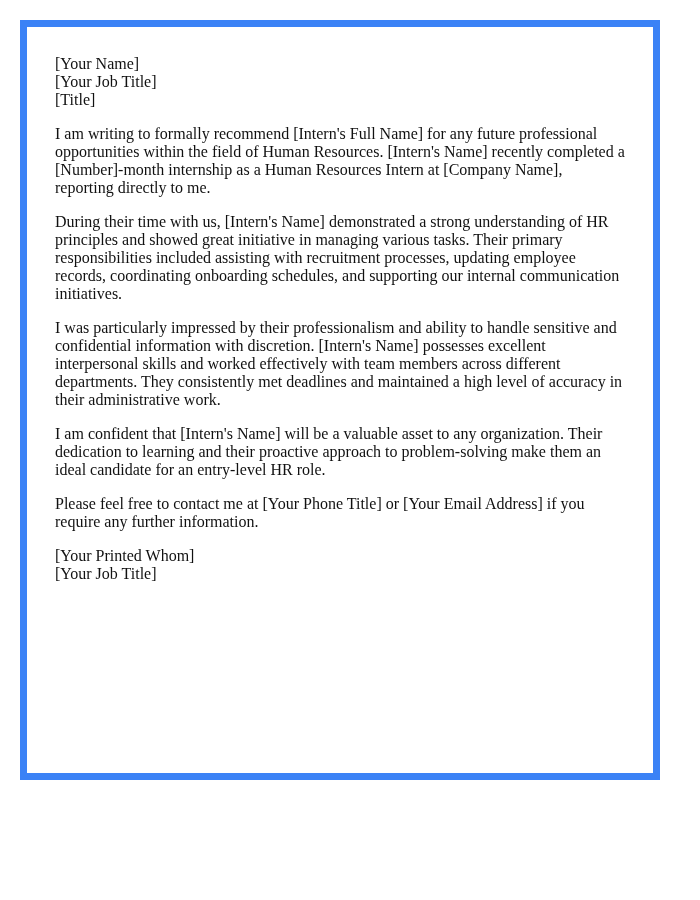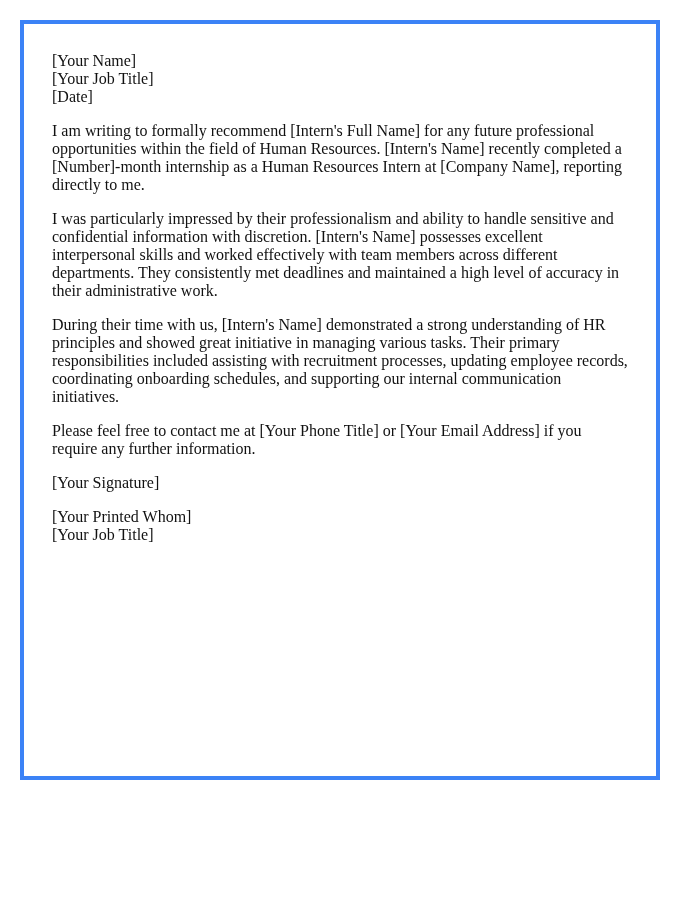--- a/index.html
+++ b/index.html
@@ -13,21 +13,21 @@
       position: relative;
       font-family: "Liberation Serif", serif;
       color: #111111;
     }
     .letter {
       position: absolute;
       left: 20px;
       top: 20px;
       width: 640px;
       height: 760px;
-      border: 4px solid #3b82f6;
+      border: 7px solid #3b82f6;
       box-sizing: border-box;
       padding: 28px 28px 0 28px;
       font-size: 16px;
       line-height: 18px;
     }
     .block {
       margin: 0 0 16px 0;
     }
     .line {
       display: block;
@@ -36,28 +36,28 @@
       margin: 0 0 16px 0;
     }
   </style>
 </head>
 <body>
 
 <div class="letter">
   <div class="block">
     <span class="line">[Your Name]</span>
     <span class="line">[Your Job Title]</span>
-    <span class="line">[Date]</span>
+    <span class="line">[Title]</span>
   </div>
 
 
   <p>I am writing to formally recommend [Intern's Full Name] for any future professional opportunities within the field of Human Resources. [Intern's Name] recently completed a [Number]-month internship as a Human Resources Intern at [Company Name], reporting directly to me.</p>
+  <p>During their time with us, [Intern's Name] demonstrated a strong understanding of HR principles and showed great initiative in managing various tasks. Their primary responsibilities included assisting with recruitment processes, updating employee records, coordinating onboarding schedules, and supporting our internal communication initiatives.</p>
   <p>I was particularly impressed by their professionalism and ability to handle sensitive and confidential information with discretion. [Intern's Name] possesses excellent interpersonal skills and worked effectively with team members across different departments. They consistently met deadlines and maintained a high level of accuracy in their administrative work.</p>
-  <p>During their time with us, [Intern's Name] demonstrated a strong understanding of HR principles and showed great initiative in managing various tasks. Their primary responsibilities included assisting with recruitment processes, updating employee records, coordinating onboarding schedules, and supporting our internal communication initiatives.</p>
+  <p>I am confident that [Intern's Name] will be a valuable asset to any organization. Their dedication to learning and their proactive approach to problem-solving make them an ideal candidate for an entry-level HR role.</p>
   <p>Please feel free to contact me at [Your Phone Title] or [Your Email Address] if you require any further information.</p>
 
-  <p>[Your Signature]</p>
 
   <div class="block">
     <span class="line">[Your Printed Whom]</span>
     <span class="line">[Your Job Title]</span>
   </div>
 </div>
 
 </body></html>

